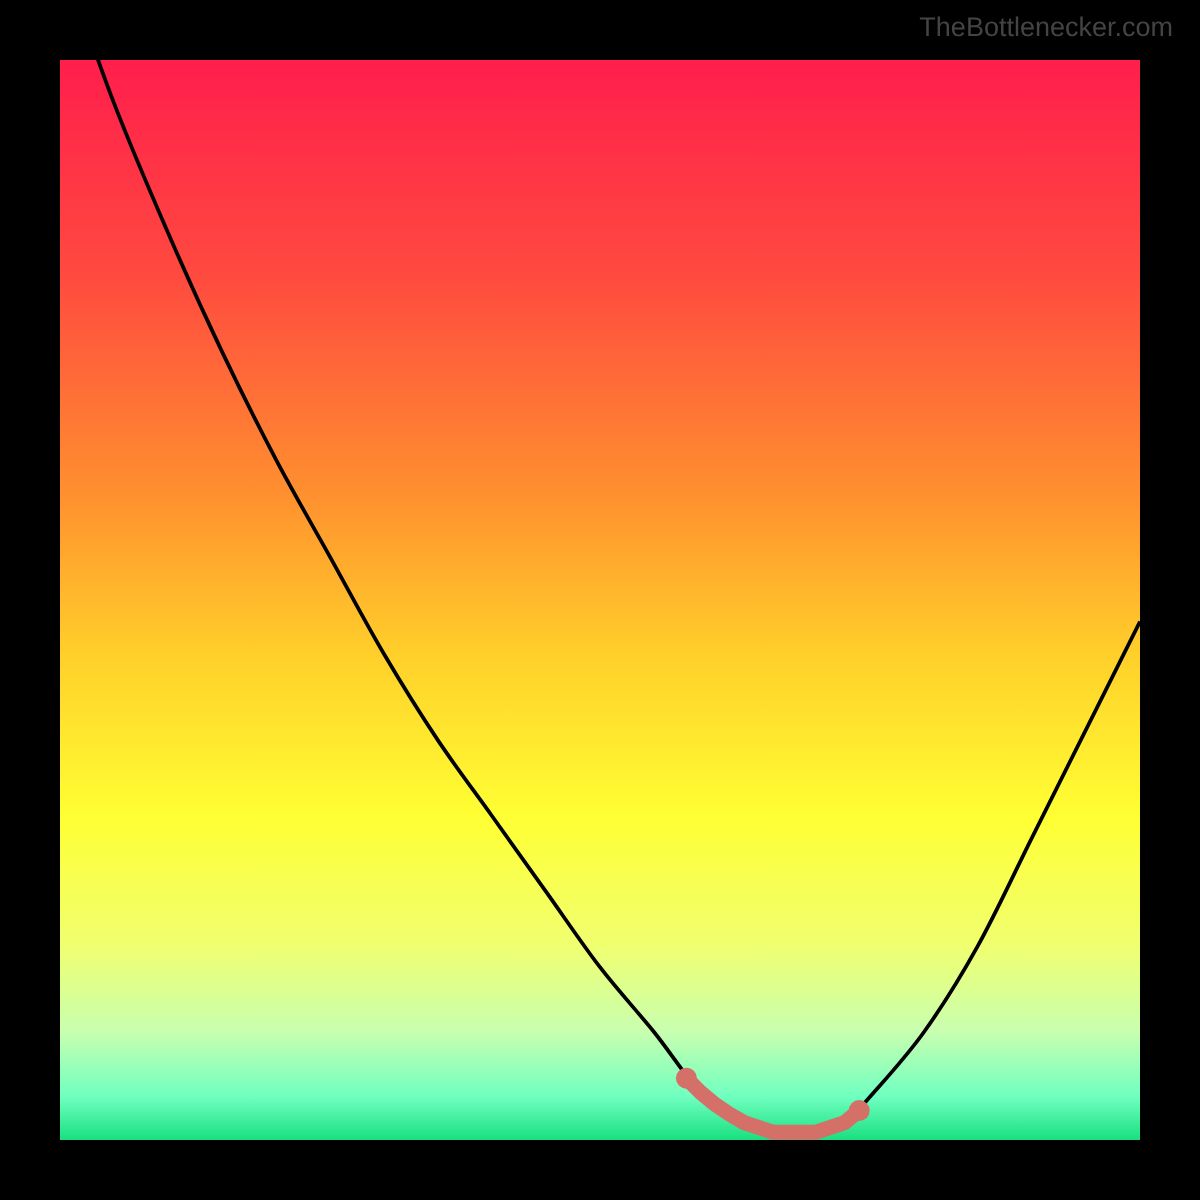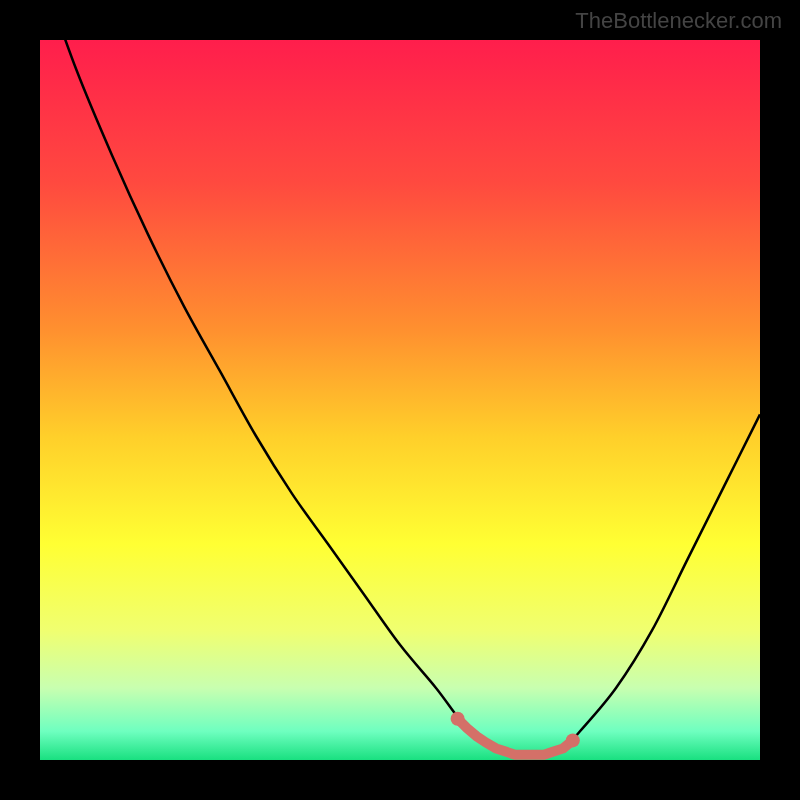--- a/index.html
+++ b/index.html
@@ -16,21 +16,21 @@
     width: 800px;
     height: 800px;
     background: #000;
     position: relative;
   }
   .watermark {
     position: absolute;
     top: 8px;
     right: 18px;
     color: #444;
-    font-size: 22px;
+    font-size: 18px;
     font-weight: 500;
     z-index: 10;
   }
   .plot-area {
     position: absolute;
     left: 40px;
     top: 40px;
     width: 720px;
     height: 720px;
     overflow: hidden;

